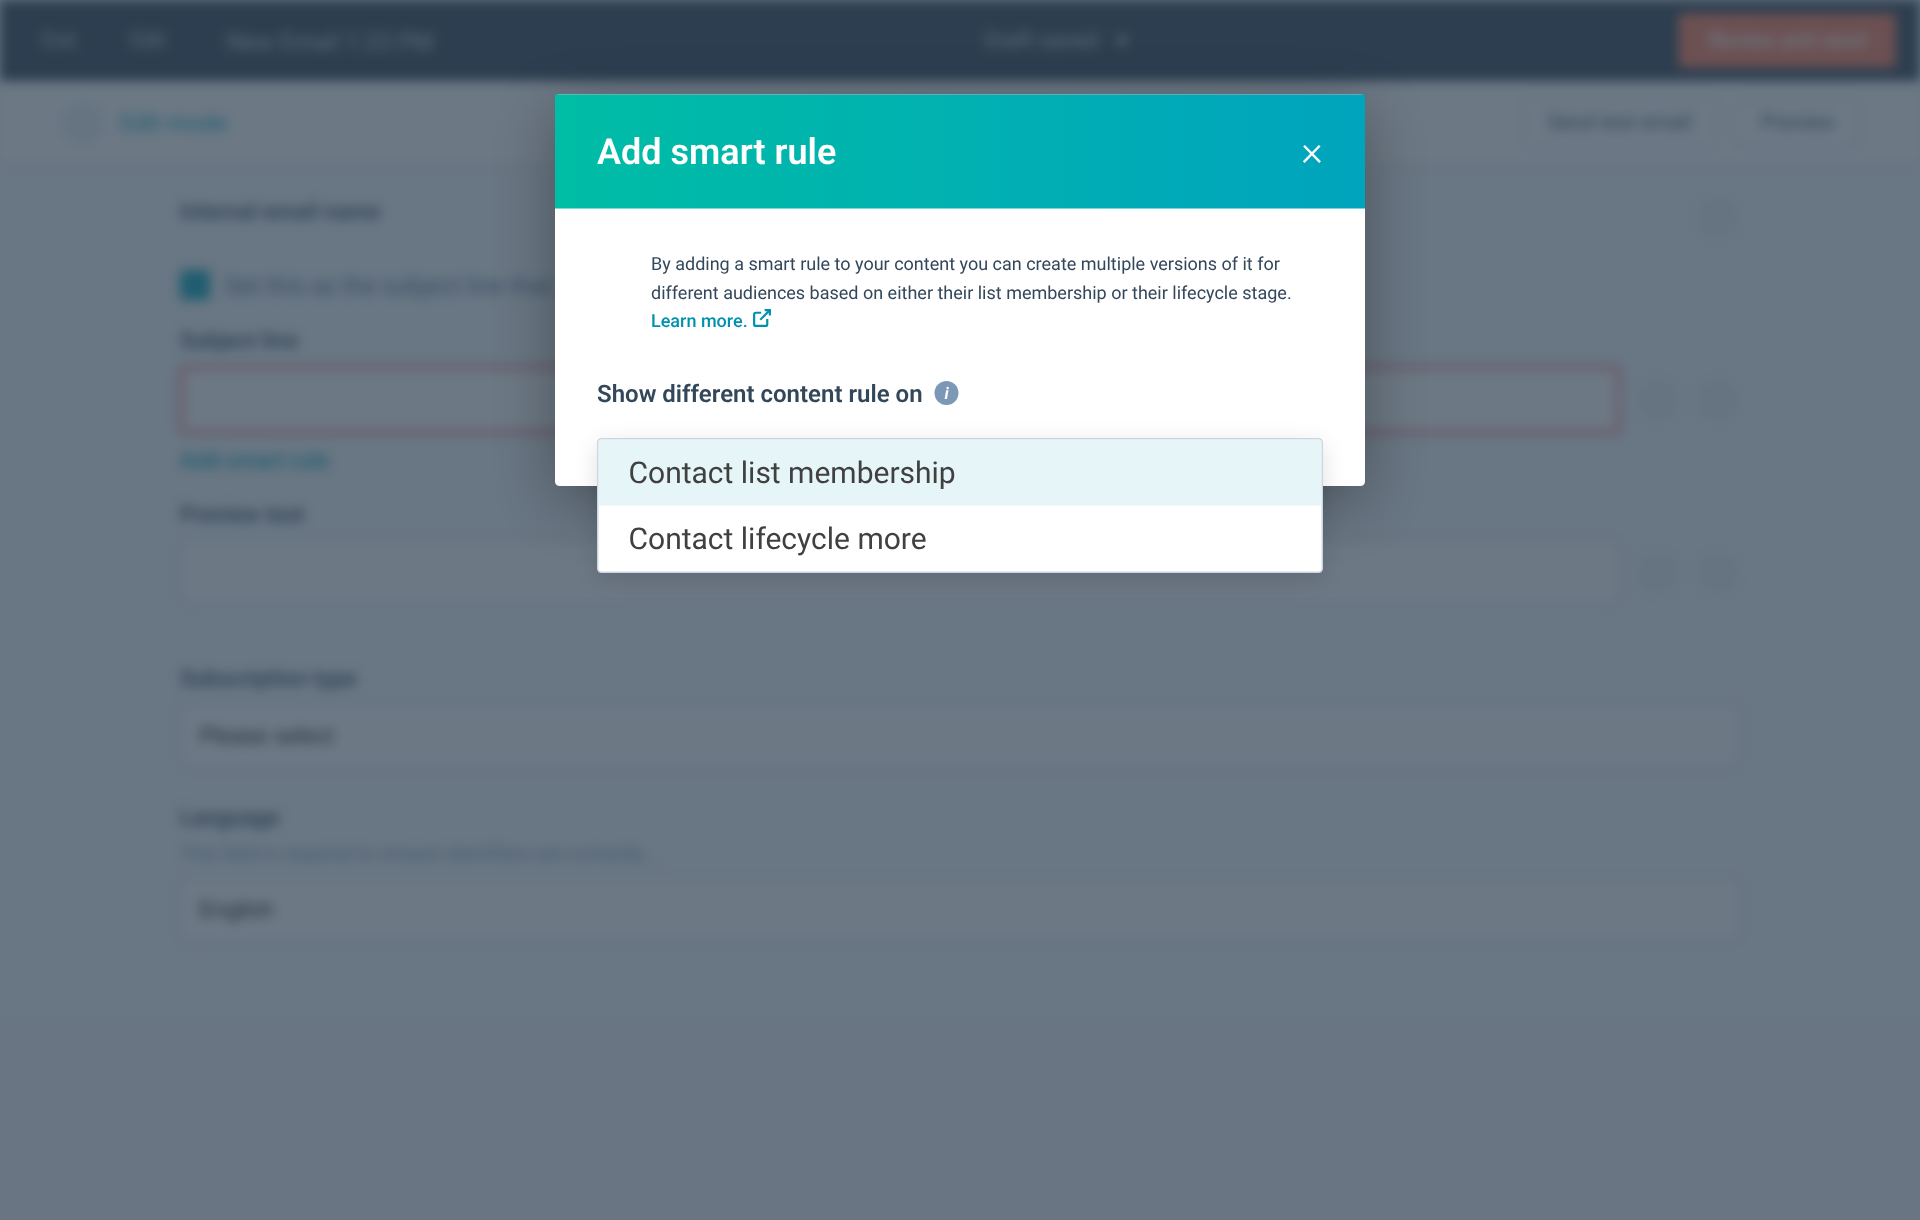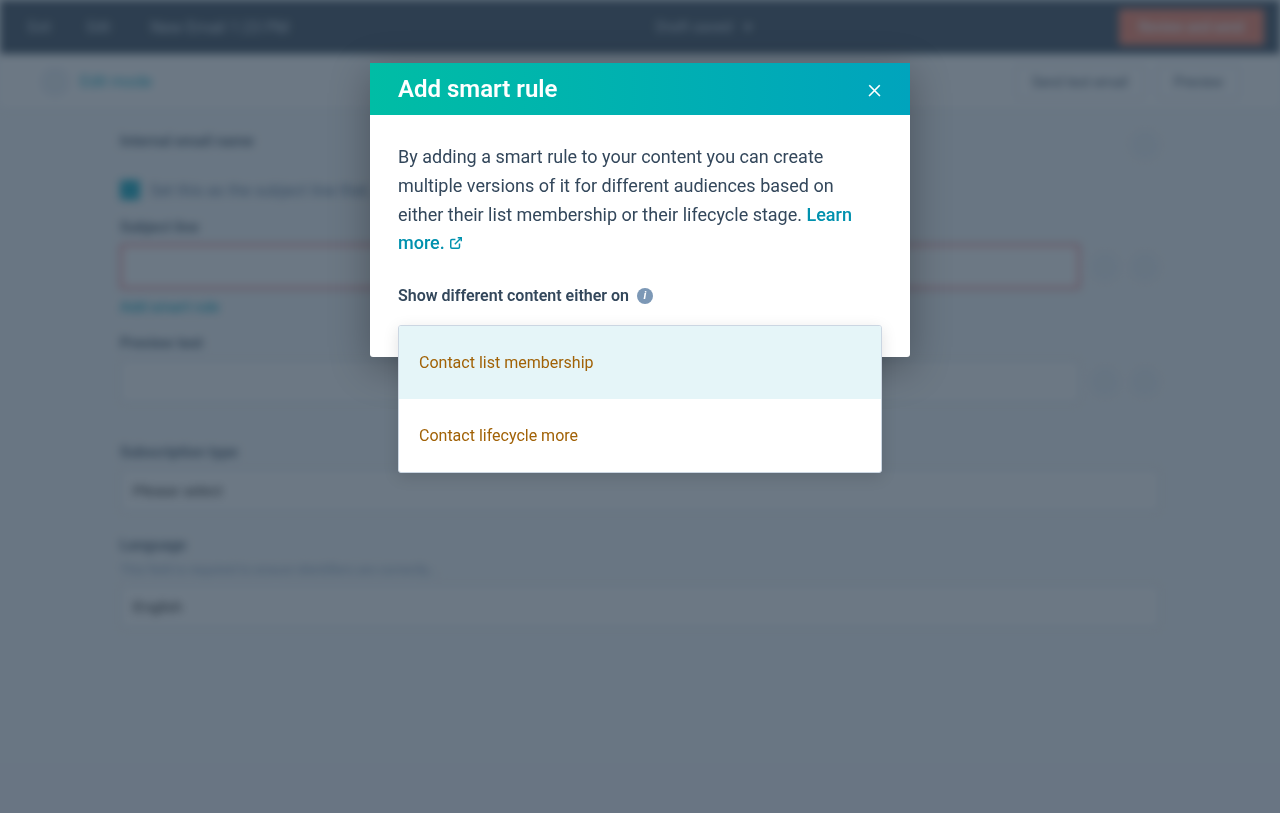--- a/index.html
+++ b/index.html
@@ -161,21 +161,21 @@
 
     .modal {
       width: 540px;
       background: white;
       border-radius: 3px;
       box-shadow: 0 10px 40px rgba(0,0,0,0.3);
       position: relative;
     }
     .modal-header {
       background: linear-gradient(90deg, #00bda5 0%, #00a4bd 100%);
-      padding: 12px 28px;
+      padding: 24px 28px;
       display: flex;
       justify-content: space-between;
       align-items: center;
       gap: 33px;
     }
     .modal-title {
       color: white;
       font-size: 24px;
       font-weight: 600;
     }
@@ -184,23 +184,24 @@
       font-size: 28px;
       cursor: pointer;
       line-height: 1;
       font-weight: 300;
     }
     .modal-body {
       padding: 28px 28px 40px 28px;
     }
     .modal-desc {
       color: #33475b;
-      font-size: 18px;
+      font-size: 12px;
       line-height: 1.6;
       margin-bottom: 28px;
+      margin-left: 36px;
     }
     .learn-more {
       color: #0091ae;
       font-weight: 500;
     }
     .ext-icon {
       display: inline-block;
       width: 14px;
       height: 14px;
       vertical-align: -1px;
@@ -253,23 +254,23 @@
       left: 28px;
       right: 28px;
       top: calc(100% - 32px);
       background: white;
       border: 1px solid #cbd6e2;
       border-radius: 3px;
       box-shadow: 0 4px 16px rgba(0,0,0,0.12);
       overflow: hidden;
     }
     .dropdown-option {
-      padding: 27px 20px;
-      font-size: 16px;
-      color: #a16207;
+      padding: 10px 20px;
+      font-size: 20px;
+      color: #404040;
       cursor: pointer;
     }
     .dropdown-option.highlighted {
       background: #e5f5f8;
     }
   </style>
 </head>
 <body>
 
 <div class="background-page">
@@ -345,21 +346,21 @@
       <p class="modal-desc">
         <span>By adding a smart rule to your content you can create multiple versions of it for different audiences based on either their list membership or their lifecycle stage. </span><a class="learn-more"><span>Learn more.</span>
           <svg class="ext-icon" viewBox="0 0 24 24" fill="none" stroke="#0091ae" stroke-width="2.5">
             <path d="M18 13v6a2 2 0 0 1-2 2H5a2 2 0 0 1-2-2V8a2 2 0 0 1 2-2h6"></path>
             <polyline points="15 3 21 3 21 9"></polyline>
             <line x1="10" y1="14" x2="21" y2="3"></line>
           </svg>
         </a>
       </p>
       <div class="field-label">
-        <span>Show different content either on</span>
+        <span>Show different content rule on</span>
         <span class="info-icon">i</span>
       </div>
     </div>
 
     <div class="dropdown">
       <div class="dropdown-option highlighted">Contact list membership</div>
       <div class="dropdown-option">Contact lifecycle more</div>
     </div>
   </div>
 </div>

